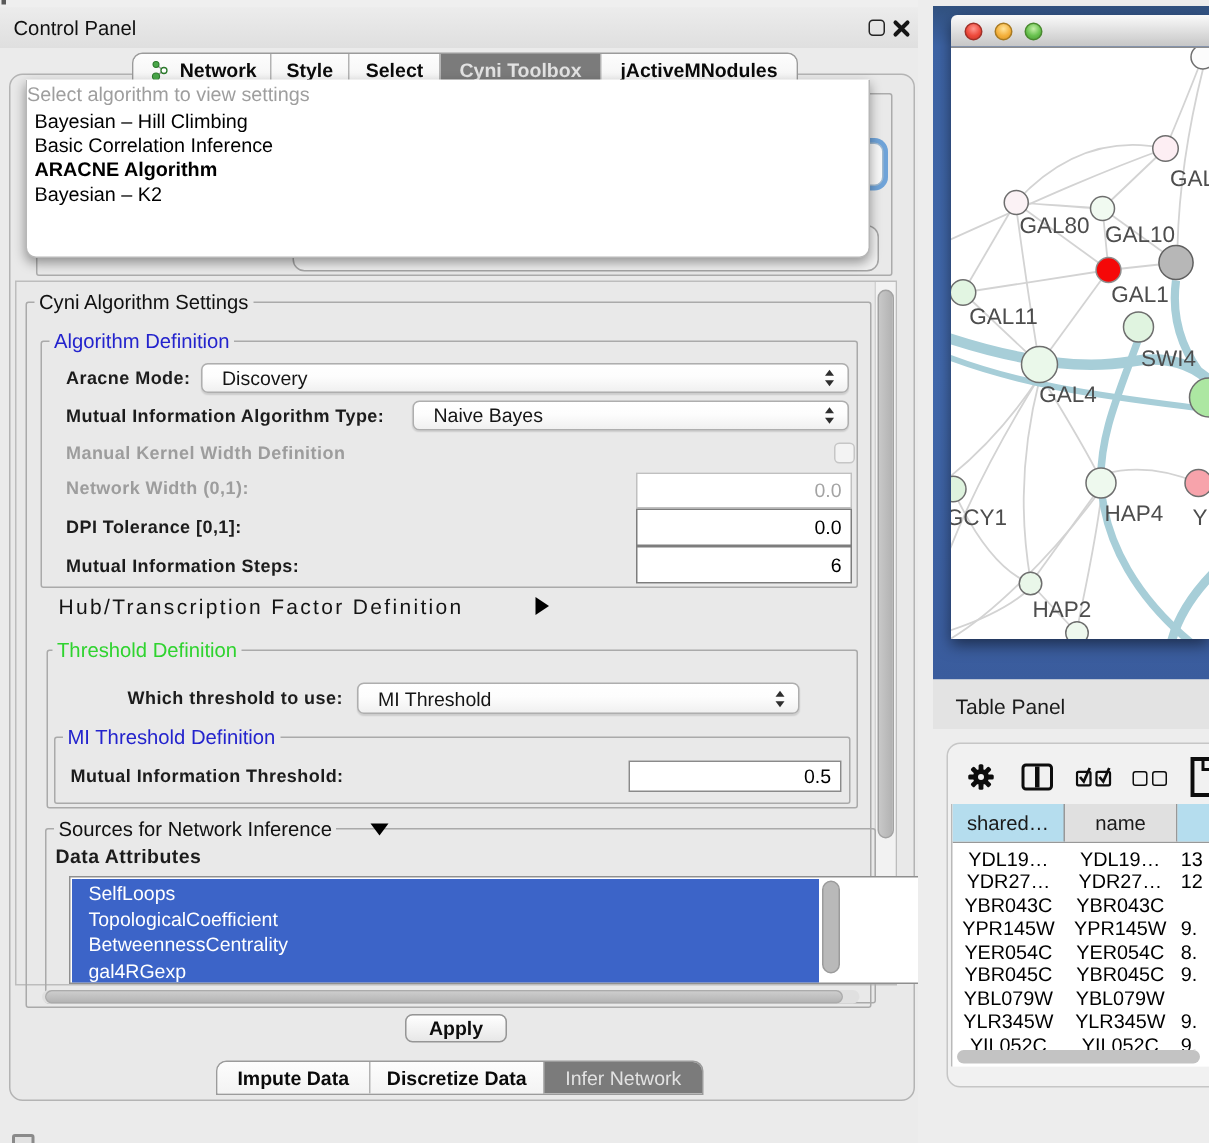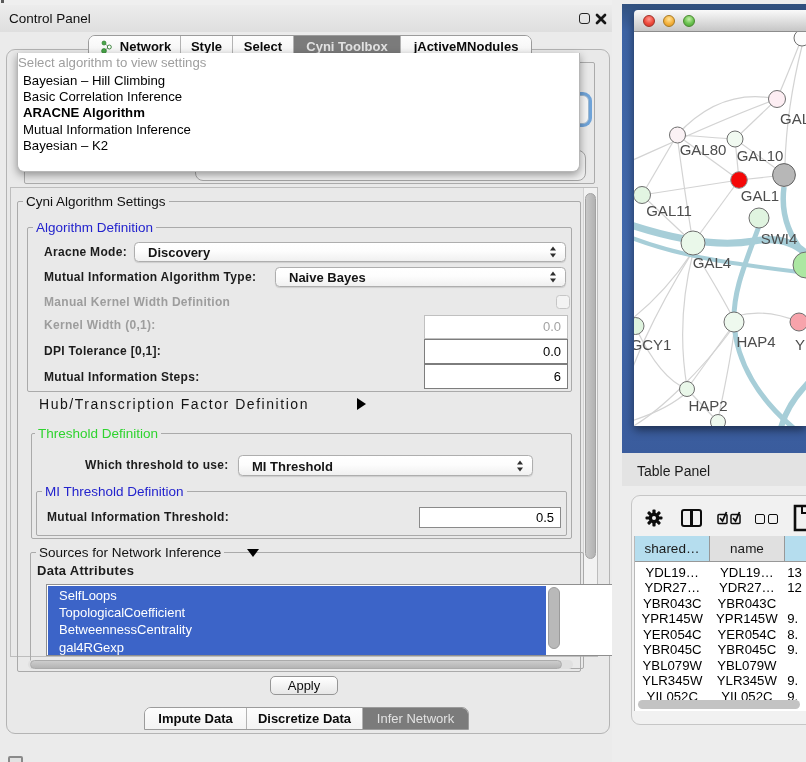--- a/index.html
+++ b/index.html
@@ -3,21 +3,21 @@
 *{margin:0;padding:0;box-sizing:border-box}
 html,body{width:806px;height:762px;overflow:hidden}
 body{font-family:"Liberation Sans",sans-serif;background:#ebebeb;-webkit-font-smoothing:antialiased}
 #root{position:relative;width:806px;height:762px;background:#ebebeb;overflow:hidden}
 .a{position:absolute}
 .lb{position:absolute;font-size:12px;font-weight:700;color:#1c1c1c;white-space:nowrap;line-height:12px;letter-spacing:.3px}
 .gray{color:#9d9d9d}
 .gb{position:absolute;border:1px solid #aaa;border-radius:2px}
 .gt{position:absolute;font-size:13.5px;line-height:15px;background:#e9e9e9;padding:0 3px;white-space:nowrap;color:#111}
 .mc{position:absolute;background:linear-gradient(#ffffff 0%,#fdfdfd 45%,#f0f0f0 100%);border:1px solid #aeaeae;border-radius:4.5px;box-shadow:0 1px 1px rgba(0,0,0,.12);font-size:13px;color:#151515}
-.mc b{position:absolute;left:13px;top:50%;transform:translateY(-50%);font-weight:700;white-space:nowrap}
+.mc b{position:absolute;left:13px;top:50%;transform:translateY(-50%);font-weight:400;white-space:nowrap}
 .chv{position:absolute;right:8px;top:50%;transform:translateY(-50%);width:7px;height:11px}
 .chv i{position:absolute;left:0;width:0;height:0;border-left:3.5px solid transparent;border-right:3.5px solid transparent}
 .chv .u{top:0;border-bottom:4.5px solid #2e2e2e}
 .chv .d{bottom:0;border-top:4.5px solid #2e2e2e}
 .fld{position:absolute;background:#fff;font-size:13px;text-align:right;padding:0 6px;color:#000}
 .tabrow{position:absolute;display:flex;height:23px;border:1px solid #9b9b9b;border-radius:7px 7px 0 0;overflow:hidden;background:#fbfbfb}
 .tab{font-size:13px;font-weight:600;line-height:21px;text-align:center;color:#0a0a0a;border-left:1px solid #b3b3b3;background:linear-gradient(#fdfdfd,#f3f3f3)}
 .tab:first-child{border-left:none}
 .tab.sel{background:#7b7b7b;color:#e2e2e2}
 .pi{font-size:13.2px;line-height:16.2px;color:#000;padding-left:5px;white-space:nowrap}
@@ -52,21 +52,20 @@
 
 <div class="gb" style="left:24px;top:62px;width:571px;height:122px;border-color:#ababab"></div>
 <div class="a" style="left:336px;top:95px;width:253px;height:29px;border-radius:6px;background:#f7f7f7;border:1px solid #9fb9d0;box-shadow:0 0 0 3px #6fa3d8"></div>
 <div class="a" style="left:195px;top:150px;width:391px;height:31px;border:1px solid #a5a5a5;border-radius:8px;background:#f1f1f1"></div>
 
 <div class="a" style="left:17px;top:53px;width:563px;height:119px;background:#fff;border:1px solid #b7b7b7;border-top:none;border-radius:0 0 7px 7px;box-shadow:0 3px 8px rgba(0,0,0,.38);z-index:6;overflow:hidden">
 <div style="font-size:13.2px;line-height:20px;color:#9e9e9e;text-align:left;width:560px">Select algorithm to view settings</div>
 <div class="pi">Bayesian – Hill Climbing</div>
 <div class="pi">Basic Correlation Inference</div>
 <div class="pi" style="font-weight:700">ARACNE Algorithm</div>
-<div class="pi">Mutual Information Inference</div>
 <div class="pi">Bayesian – K2</div>
 </div>
 
 <div class="a" style="left:10px;top:187px;width:588px;height:470px;border:1px solid #bdbdbd"></div>
 <div class="a" style="left:583px;top:188px;width:14px;height:468px;background:#f2f2f2;border-left:1px solid #d2d2d2"></div>
 <div class="a" style="left:585px;top:193px;width:11px;height:366px;border-radius:5.5px;background:linear-gradient(90deg,#c8c8c8,#b2b2b2);border:1px solid #a2a2a2"></div>
 
 <div class="gb" style="left:17px;top:201px;width:564px;height:471px"></div>
 <div class="gt" style="left:23px;top:194px">Cyni Algorithm Settings</div>
 
@@ -84,21 +83,21 @@
 <div class="lb" style="left:44px;top:271px">Mutual Information Algorithm Type:</div>
 <div class="mc" style="left:275px;top:267px;width:291px;height:20px">
       <b>Naive Bayes</b>
       <span class="chv">
         <i class="u"></i>
         <i class="d"></i>
       </span>
     </div>
 <div class="lb gray" style="left:44px;top:296px">Manual Kernel Width Definition</div>
 <div class="a" style="left:556px;top:295px;width:14px;height:14px;border:1px solid #c6c6c6;border-radius:3.5px;background:#f3f3f3"></div>
-<div class="lb gray" style="left:44px;top:319px">Kernel Width (0,1):</div>
+<div class="lb gray" style="left:44px;top:319px">Network Width (0,1):</div>
 <div class="fld" style="left:424px;top:315px;width:144px;height:24px;border:1px solid #c0c0c0;color:#a3a3a3;line-height:22px">0.0</div>
 <div class="lb" style="left:44px;top:345px">DPI Tolerance [0,1]:</div>
 <div class="fld" style="left:424px;top:339px;width:144px;height:25px;border:1px solid #7d7d7d;line-height:23px">0.0</div>
 <div class="lb" style="left:44px;top:371px">Mutual Information Steps:</div>
 <div class="fld" style="left:424px;top:364px;width:144px;height:25px;border:1px solid #7d7d7d;line-height:23px">6</div>
 
 <div class="a" style="left:39px;top:397px;font-size:14px;font-weight:400;letter-spacing:1.55px;color:#141414;line-height:14px">Hub/Transcription Factor Definition</div>
 <div class="a" style="left:357px;top:398px;width:0;height:0;border-left:9px solid #000;border-top:6px solid transparent;border-bottom:6px solid transparent"></div>
 
 <div class="gb" style="left:31px;top:433px;width:541px;height:106px"></div>
@@ -122,21 +121,21 @@
 <div class="a" style="left:247px;top:549px;width:0;height:0;border-top:8px solid #000;border-left:6.5px solid transparent;border-right:6.5px solid transparent"></div>
 <div class="lb" style="left:37px;top:565px;font-size:13px">Data Attributes</div>
 <div class="a" style="left:46px;top:584px;width:622px;height:72px;border:1px solid #8f8f8f;background:#fff;overflow:hidden">
  <div style="position:absolute;left:1px;top:1px;width:498px;height:70px;background:#3c64c8"></div>
  <div style="position:absolute;left:12px;top:2px;font-size:13px;line-height:17.2px;color:#fff;white-space:nowrap">SelfLoops<br>TopologicalCoefficient<br>BetweennessCentrality<br>gal4RGexp</div>
  <div style="position:absolute;left:501px;top:2px;width:12px;height:62px;border-radius:6px;background:#b9b9b9;border:1px solid #9b9b9b"></div>
 </div>
 <div class="a" style="left:28px;top:660px;width:545px;height:9px;border-radius:4.5px;background:#e0e0e0"></div>
 <div class="a" style="left:30px;top:660px;width:532px;height:9px;border-radius:4.5px;background:linear-gradient(#cdcdcd,#b4b4b4);border:1px solid #ababab"></div>
 
-<div class="a" style="left:270px;top:676px;width:68px;height:19px;border:1px solid #969696;border-radius:5px;background:linear-gradient(#ffffff,#e7e7e7);font-size:13px;font-weight:400;line-height:17px;text-align:center;color:#0d0d0d">Apply</div>
+<div class="a" style="left:270px;top:676px;width:68px;height:19px;border:1px solid #969696;border-radius:5px;background:linear-gradient(#ffffff,#e7e7e7);font-size:13px;font-weight:700;line-height:17px;text-align:center;color:#0d0d0d">Apply</div>
 
 <div class="tabrow" style="left:144px;top:707px">
 <div class="tab" style="width:101px">Impute Data</div>
 <div class="tab" style="width:116px">Discretize Data</div>
 <div class="tab sel" style="width:106px;font-weight:400">Infer Network</div>
 </div>
 
 <div class="a" style="left:8px;top:756px;width:15px;height:10px;border:2px solid #8a8a8a;border-radius:2px;background:#e2e2e2"></div>
 
 <div class="a" style="left:612px;top:0;width:194px;height:762px;background:#ededed"></div>

